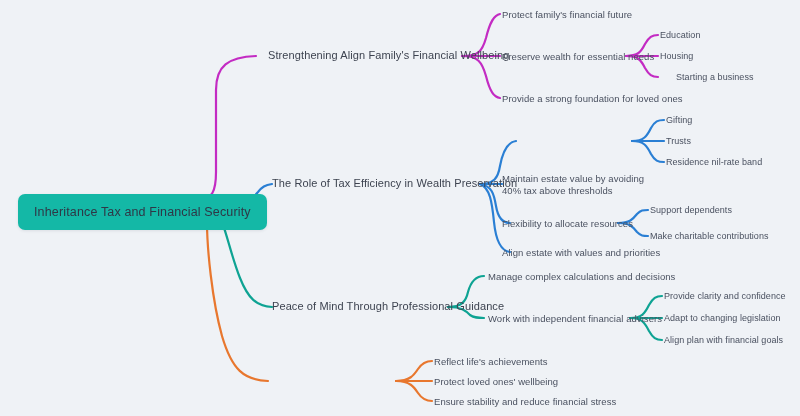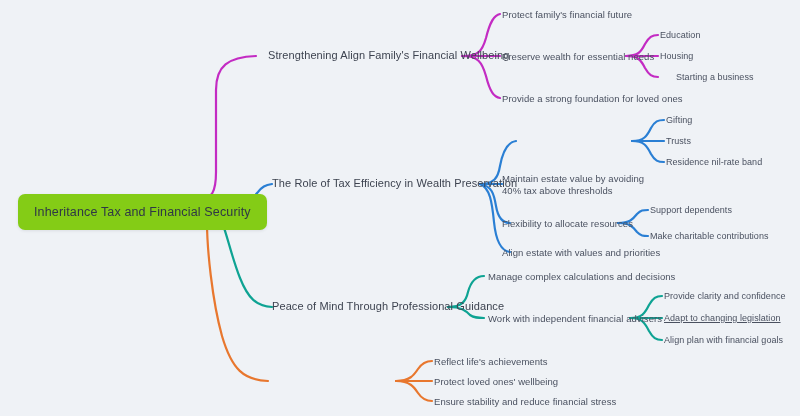--- a/index.html
+++ b/index.html
@@ -40,21 +40,21 @@
     font-size: 11px;
     color: #3d4350;
     letter-spacing: 0.1px;
   }
   .node.leaf2 {
     font-size: 9px;
     color: #4a5160;
   }
   .root {
     position: absolute;
-    background: #84cc16;
+    background: #14b8a6;
     border-radius: 7px;
     box-shadow: 0 1px 3px rgba(40,50,70,0.10);
     color: #2f3746;
     font-size: 12.5px;
     letter-spacing: 0.15px;
     padding: 11px 16px;
     white-space: nowrap;
   }
 </style>
 </head>
@@ -121,20 +121,20 @@
   <div class="node leaf2" style="left:666px; top:115px;">Gifting</div>
   <div class="node leaf2" style="left:666px; top:136px;">Trusts</div>
   <div class="node leaf2" style="left:666px; top:157px;">Residence nil-rate band</div>
   <div class="node leaf2" style="left:650px; top:205px;">Support dependents</div>
   <div class="node leaf2" style="left:650px; top:231px;">Make charitable contributions</div>
 
   <div class="node branch" style="left:272px; top:301px;">Peace of Mind Through Professional Guidance</div>
   <div class="node" style="left:488px; top:271px;">Manage complex calculations and decisions</div>
   <div class="node" style="left:488px; top:313px;">Work with independent financial advisers</div>
   <div class="node leaf2" style="left:664px; top:291px;">Provide clarity and confidence</div>
-  <div class="node leaf2" style="left:664px; top:313px;text-decoration:underline;">Adapt to changing legislation</div>
+  <div class="node leaf2" style="left:664px; top:313px;">Adapt to changing legislation</div>
   <div class="node leaf2" style="left:664px; top:335px;">Align plan with financial goals</div>
 
   <div class="node" style="left:434px; top:356px;">Reflect life's achievements</div>
   <div class="node" style="left:434px; top:376px;">Protect loved ones' wellbeing</div>
   <div class="node" style="left:434px; top:396px;">Ensure stability and reduce financial stress</div>
 
 </div>
 
 </body></html>

